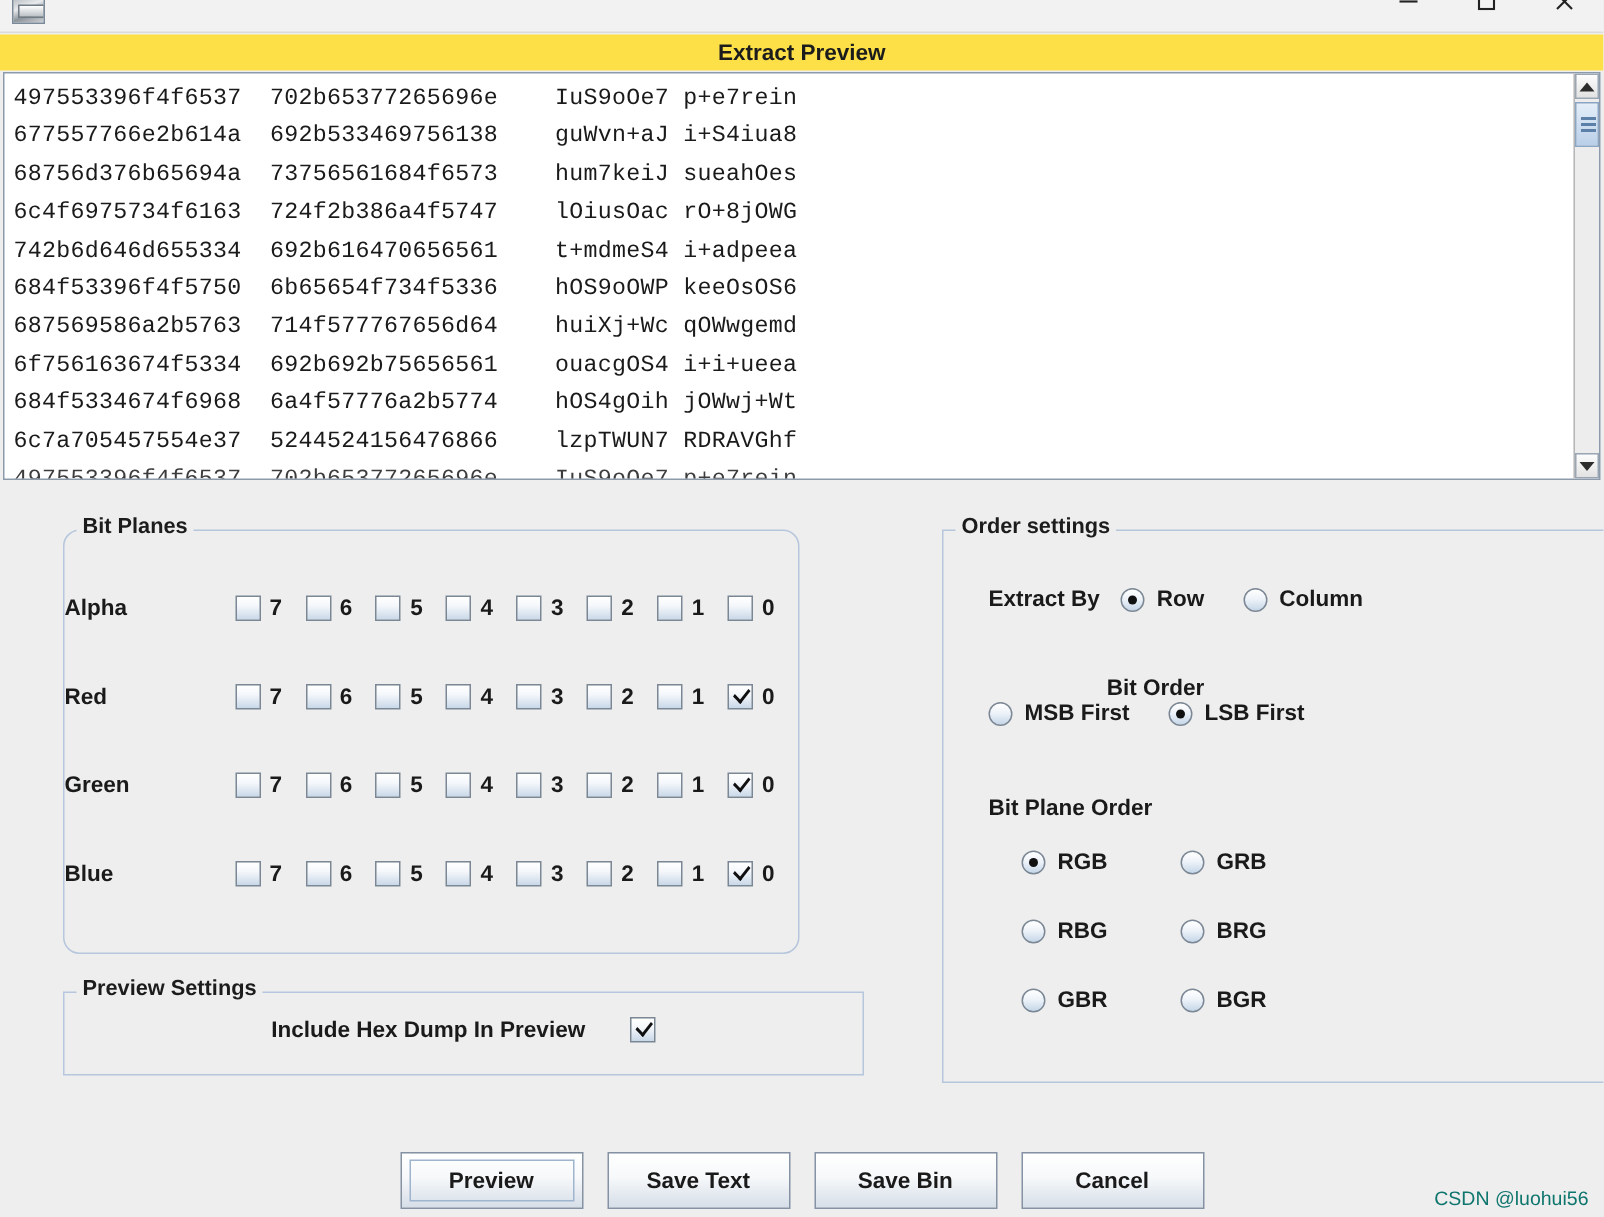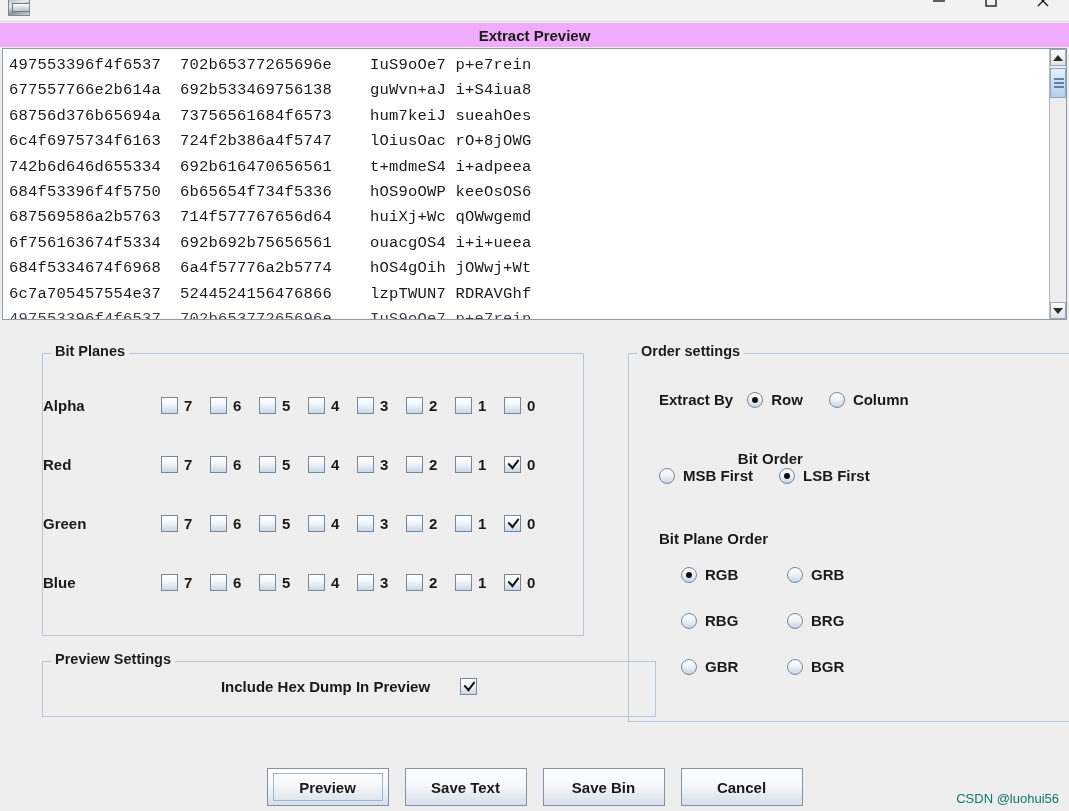--- a/index.html
+++ b/index.html
@@ -45,21 +45,21 @@
     display: flex; align-items: center; justify-content: center;
     color: #222; font-size: 15px; line-height: 1;
   }
   .win-btn svg { display:block; }
 
   
   .dlg-title {
     position: absolute; left: 0; top: 23px; width: 1069px; height: 24px;
     display: flex; align-items: center; justify-content: center;
     font-size: 15px; font-weight: bold; color: #1c1c1c;
-    background: #f0abfc;
+    background: #fde047;
   }
 
   
   .preview-wrap {
     position: absolute; left: 2px; top: 48px;
     width: 1065px; height: 272px;
     border: 1px solid #8c9aab;
     background: #ffffff;
     display: flex;
   }
@@ -122,22 +122,22 @@
     background: transparent;
   }
   .group > .glabel {
     position: absolute; top: -11px; left: 8px;
     background: #eeeeee;
     padding: 0 4px;
     font-size: 14.5px; font-weight: bold; color: #1c1c1c;
     white-space: nowrap;
   }
 
-  #grp-bitplanes { left: 42px; top: 353px; width: 542px; height: 283px; }
-  #grp-preview   { left: 42px; top: 661px; width: 614px; height: 56px; }
+  #grp-bitplanes { left: 42px; top: 353px; width: 491px; height: 283px; border-radius: 11px; }
+  #grp-preview   { left: 42px; top: 661px; width: 534px; height: 56px; }
   #grp-order     { left: 628px; top: 353px; width: 448px; height: 369px; }
 
   
   .bp-row {
     position: absolute; left: 0; width: 100%; height: 26px;
     display: flex; align-items: center;
   }
   .bp-label {
     width: 118px; padding-right: 14px;
     font-size: 15px; font-weight: bold; color: #1a1a1a;

